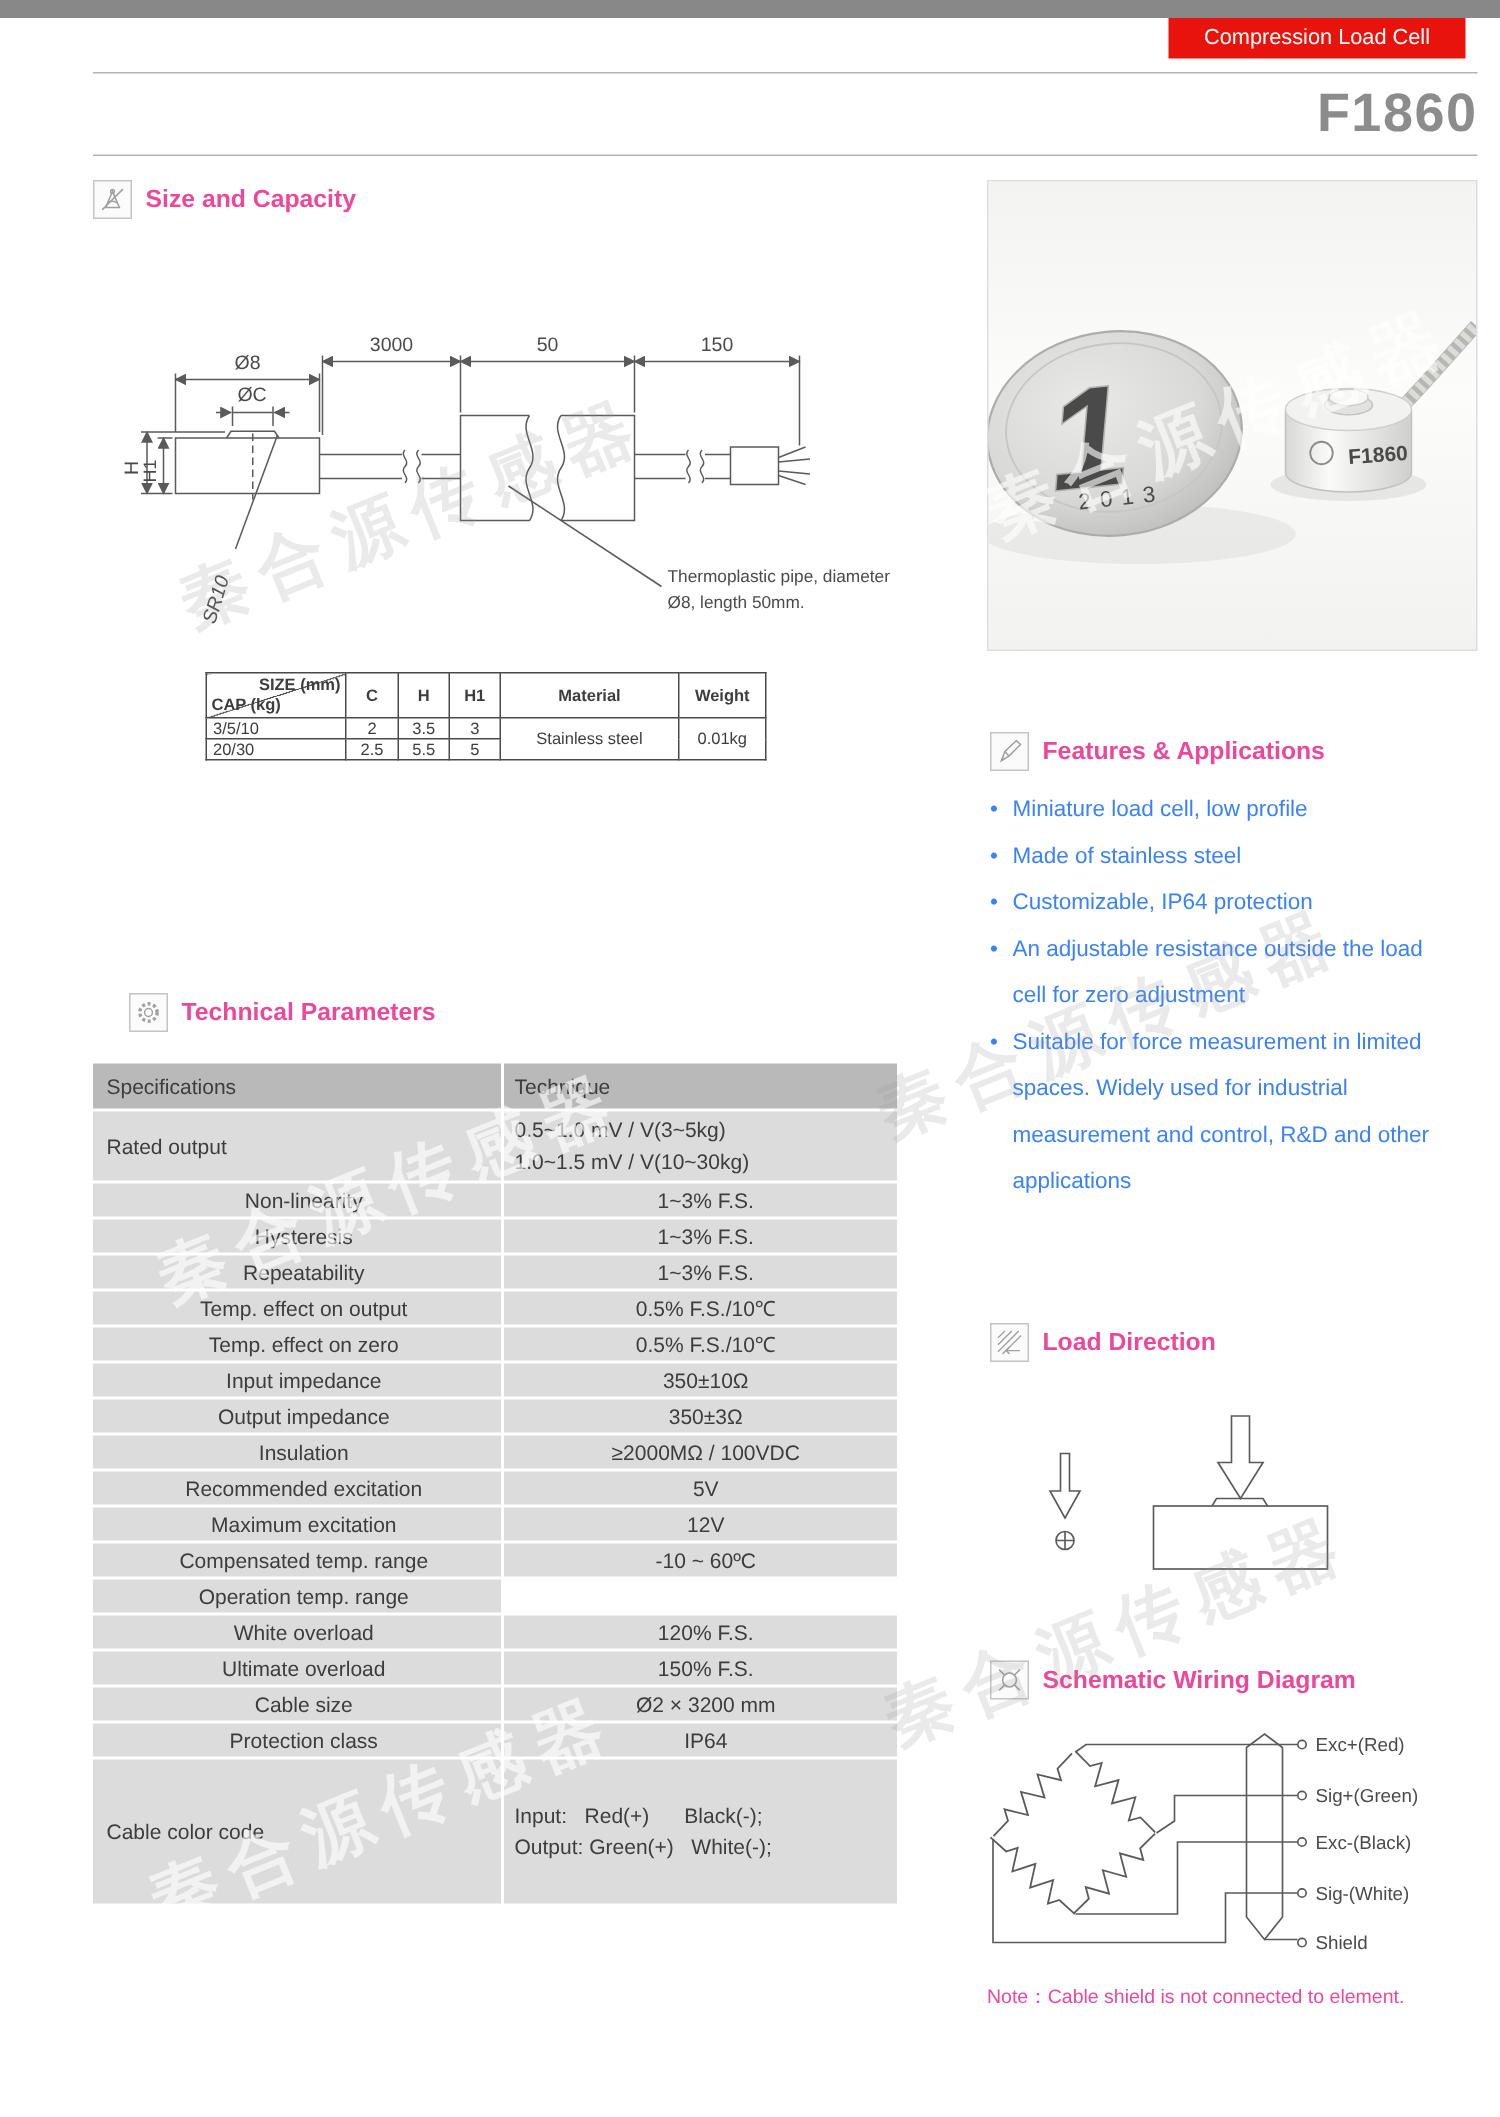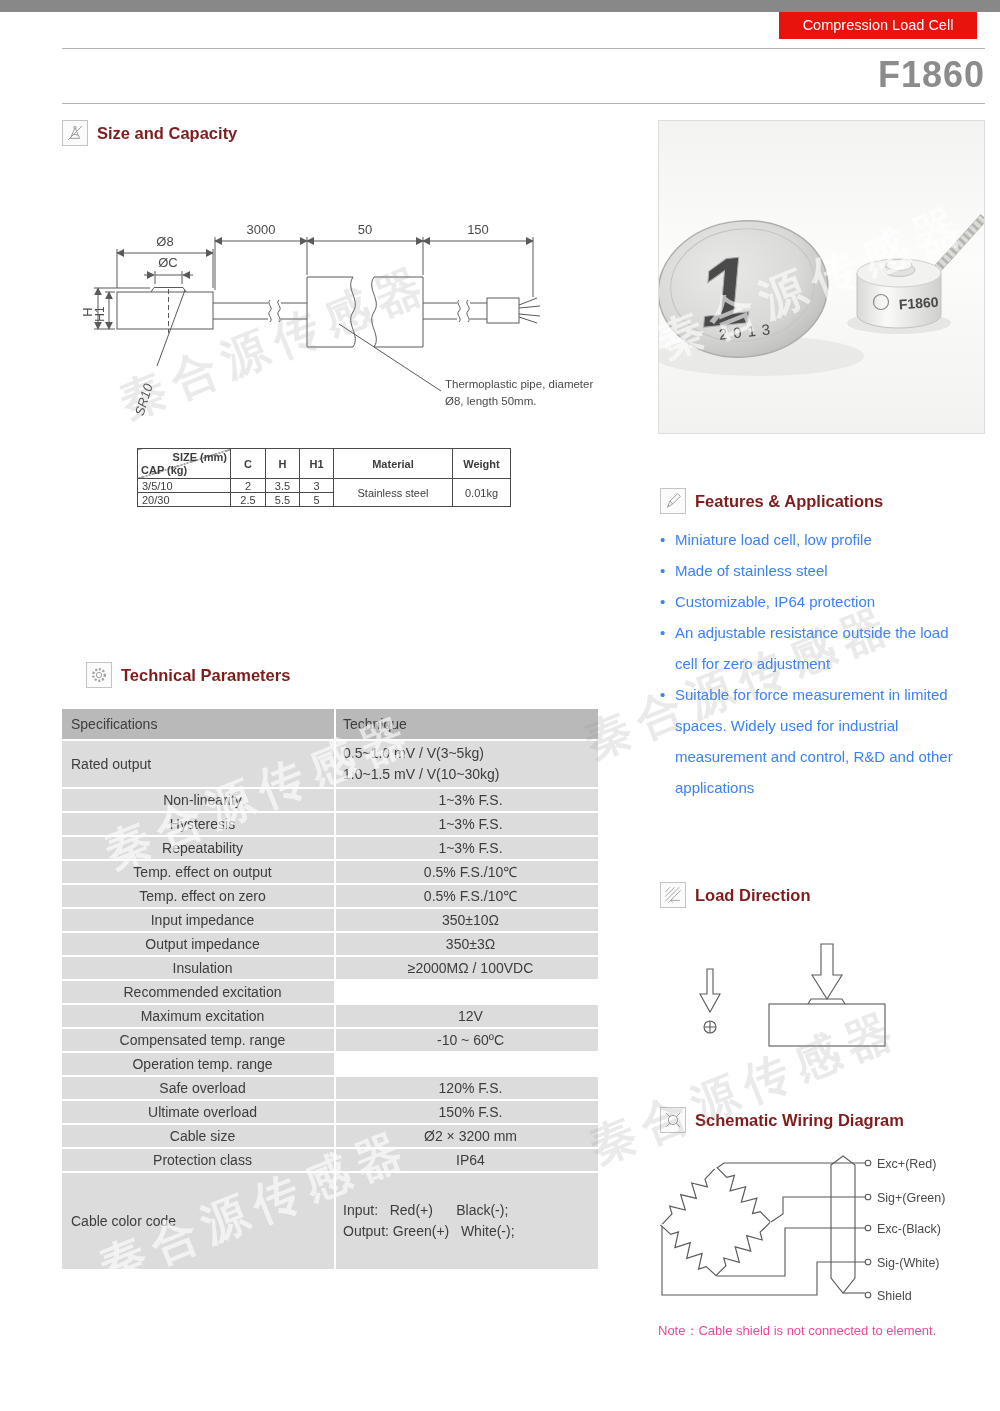--- a/index.html
+++ b/index.html
@@ -9,21 +9,21 @@
   
   .banner { position:absolute; left:779px; top:0; width:198px; height:27px; background:#e8130c; color:#fff;
             font-size:14.5px; text-align:center; line-height:27px; }
   .rule { position:absolute; left:62px; width:923px; height:1px; background:#b3b3b3; }
   .rule1 { top:36px; } .rule2 { top:91px; }
   .model { position:absolute; top:42px; right:15px; font-size:36px; font-weight:bold; color:#8c8c8c; letter-spacing:1px; }
 
   
   .sec-head { position:absolute; display:flex; align-items:center; gap:9px; }
   .icon-box { width:26px; height:26px; border:1px solid #c4c4c4; background:#fbfbfb; display:flex; align-items:center; justify-content:center; }
-  .sec-title { font-size:16.5px; font-weight:bold; color:#7f1d1d; }
+  .sec-title { font-size:16.5px; font-weight:bold; color:#ec4899; }
 
   
   .wm { position:absolute; font-size:46px; font-weight:bold; letter-spacing:9px; white-space:nowrap;
         transform:rotate(-22deg); pointer-events:none; z-index:5; }
   .wm-gray { color:rgba(150,150,150,0.20); }
   .wm-light { color:rgba(255,255,255,0.62); }
 
   
   .photo { position:absolute; left:658px; top:108px; width:327px; height:314px; border:1px solid #ddd;
            background:linear-gradient(180deg,#f3f3f1 0%, #fcfcfb 45%, #f2f2f0 100%); }
@@ -297,38 +297,41 @@
         </div>
     </div>
     <div class="trow r-std">
       <div class="tcell spec">Insulation</div>
       <div class="tcell val">
           <div class="vline">≥2000MΩ / 100VDC</div>
         </div>
     </div>
     <div class="trow r-std">
       <div class="tcell spec">Recommended excitation</div>
+      <div class="tcell val">
+          <div class="vline">5V</div>
+        </div>
     </div>
     <div class="trow r-std">
       <div class="tcell spec">Maximum excitation</div>
       <div class="tcell val">
           <div class="vline">12V</div>
         </div>
     </div>
     <div class="trow r-std">
       <div class="tcell spec">Compensated temp. range</div>
       <div class="tcell val">
           <div class="vline">-10 ~ 60ºC</div>
         </div>
     </div>
     <div class="trow r-std">
       <div class="tcell spec">Operation temp. range</div>
     </div>
     <div class="trow r-std">
-      <div class="tcell spec">Safe overload</div>
+      <div class="tcell spec">White overload</div>
       <div class="tcell val">
           <div class="vline">120% F.S.</div>
         </div>
     </div>
     <div class="trow r-std">
       <div class="tcell spec">Ultimate overload</div>
       <div class="tcell val">
           <div class="vline">150% F.S.</div>
         </div>
     </div>

